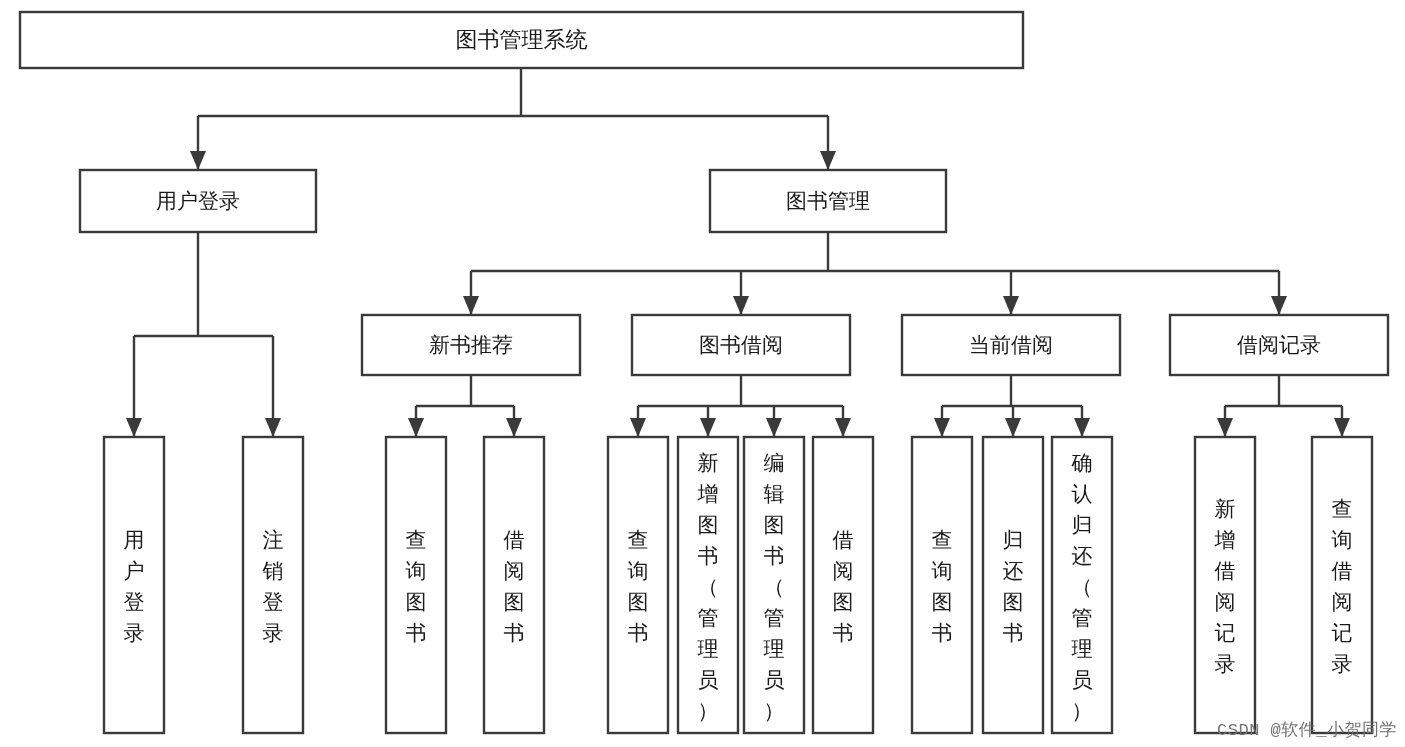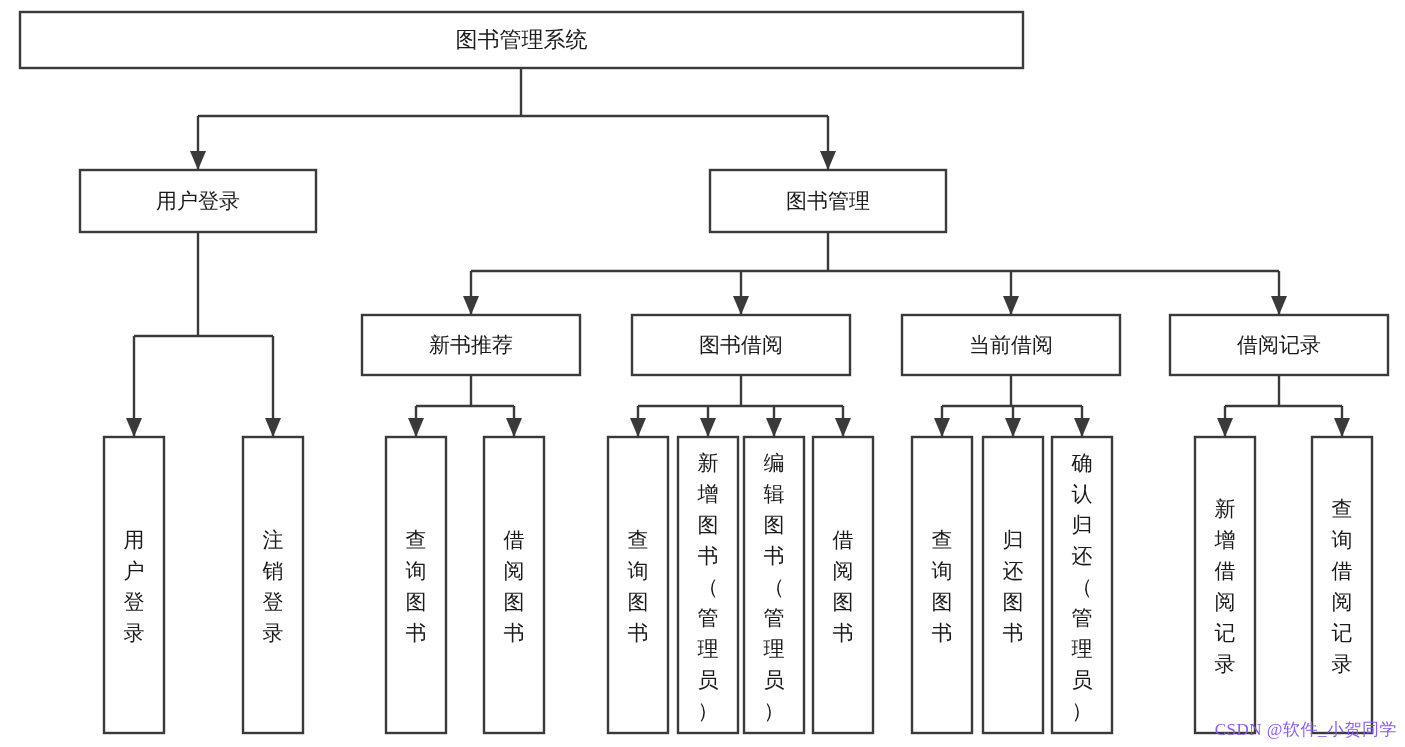--- a/index.html
+++ b/index.html
@@ -54,23 +54,23 @@
     stroke-linecap: butt;
   }
   .arrow-head {
     fill: #3a3a3a;
     stroke: none;
   }
   .watermark {
     position: absolute;
     right: 8px;
     bottom: 6px;
-    color: #8b5cf6;
+    color: #737373;
     font-size: 17px;
-    font-family: Liberation Serif, serif;
+    font-family: Liberation Mono, monospace;
     letter-spacing: 0.5px;
     white-space: nowrap;
     pointer-events: none;
   }
 </style>
 </head>
 <body>
 
 <div id="diagram-root">
   <svg class="diagram-canvas" viewBox="0 0 1405 747">

